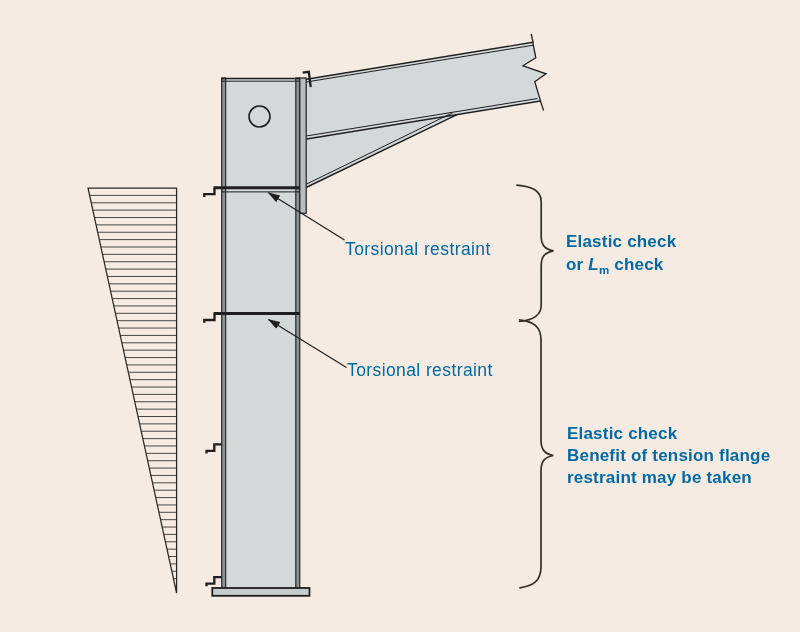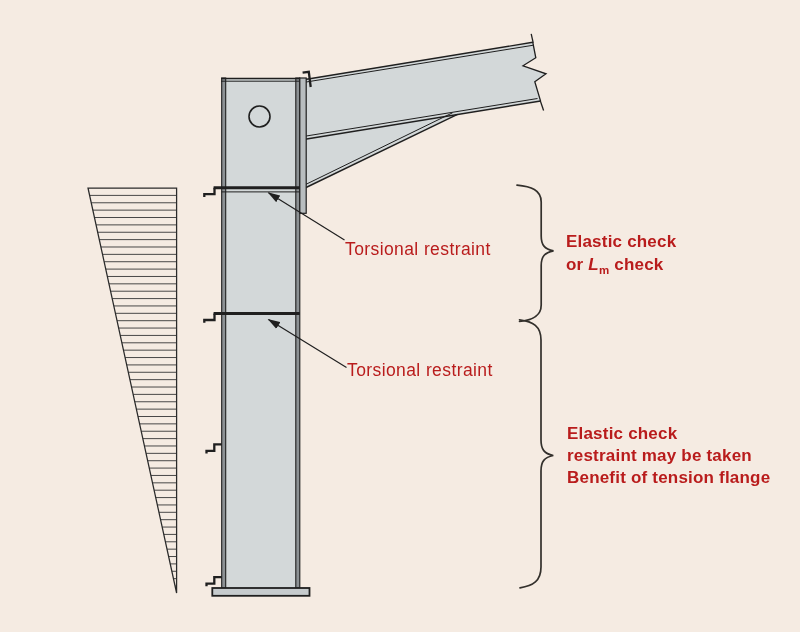--- a/index.html
+++ b/index.html
@@ -7,21 +7,21 @@
     width:800px;height:632px;
     background:#f5ebe2;
     font-family:"Liberation Sans", sans-serif;
     position:relative;
     overflow:hidden;
   }
   #stage{position:absolute;left:0;top:0;width:800px;height:632px;}
   svg{position:absolute;left:0;top:0;}
   .lbl{
     position:absolute;
-    color:#b91c1c;
+    color:#0369a1;
     font-size:17.5px;
     letter-spacing:0.4px;
     line-height:22.5px;
     white-space:nowrap;
   }
   .lbl i{font-style:italic;}
   .lbl sub{font-size:11.5px;}
   .note{font-size:17px;letter-spacing:0.2px;font-weight:bold;}
 </style>
 </head>
@@ -158,17 +158,17 @@
 
 <div class="lbl" style="left:347px; top:359px;">Torsional restraint</div>
 
 <div class="lbl note" style="left:566px; top:231px;">
   <div>Elastic check</div>
   <div><span>or </span><i>L</i><sub>m</sub><span> check</span></div>
 </div>
 
 <div class="lbl note" style="left:567px; top:423px; line-height:22px;">
   <div>Elastic check</div>
+  <div>Benefit of tension flange</div>
   <div>restraint may be taken</div>
-  <div>Benefit of tension flange</div>
 </div>
 
 </div>
 
 </body></html>

